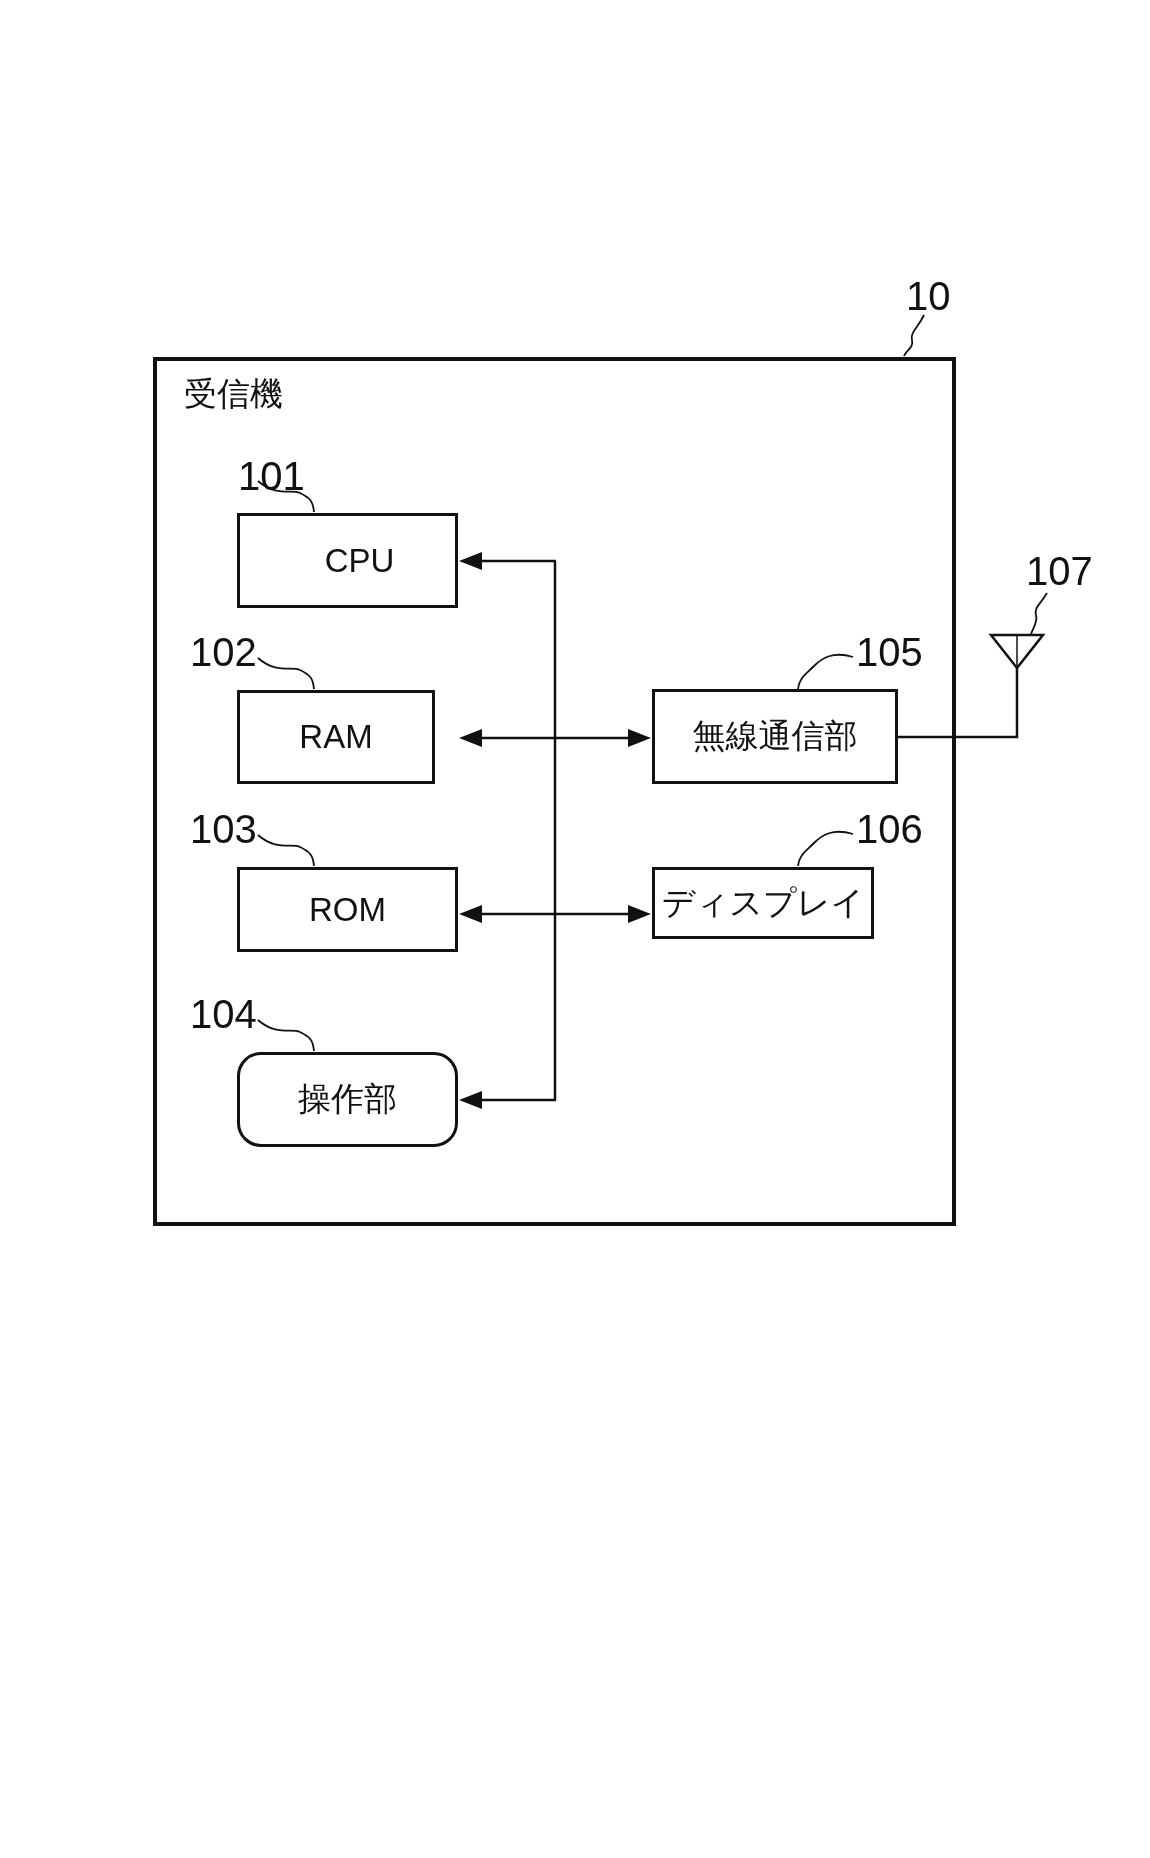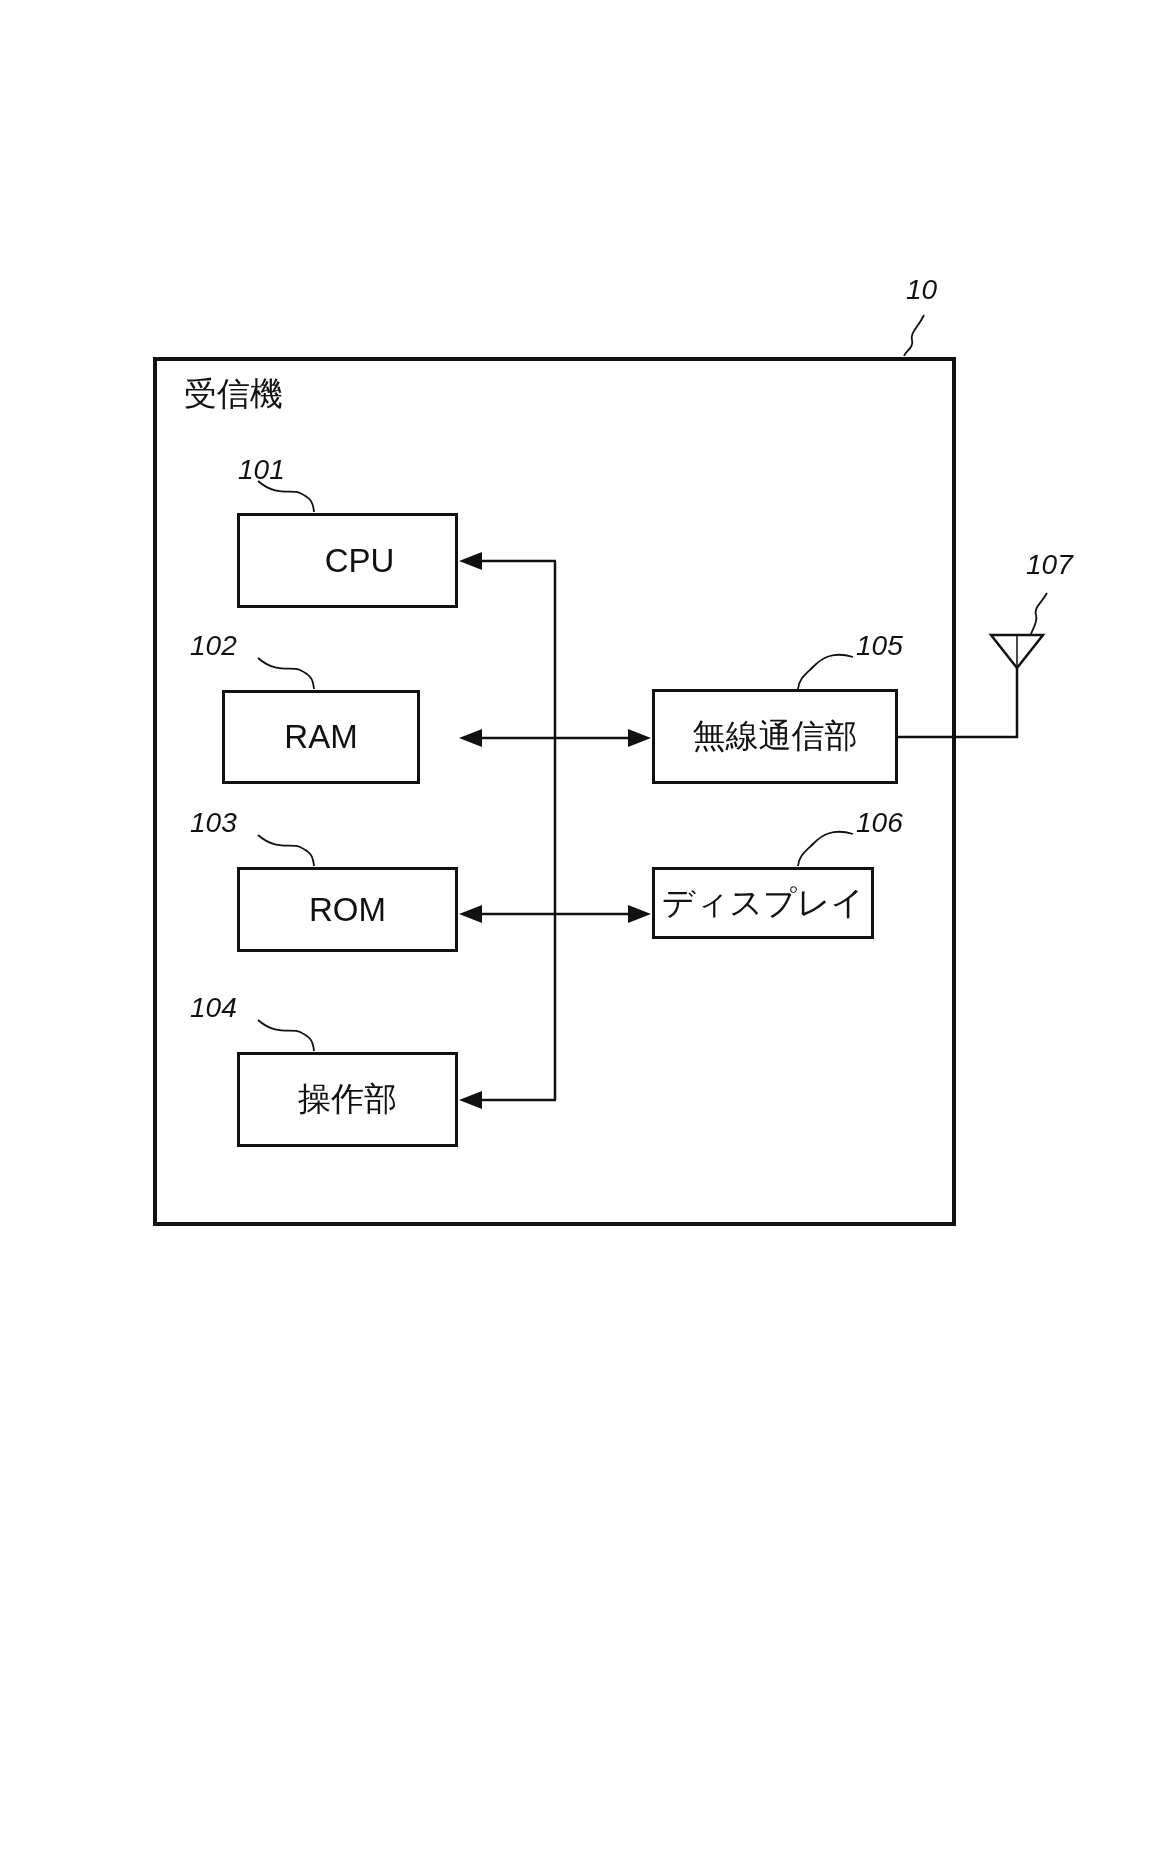--- a/index.html
+++ b/index.html
@@ -46,31 +46,30 @@
     border: 3px solid #111111;
     box-sizing: border-box;
     background: #ffffff;
     display: flex;
     align-items: center;
     justify-content: center;
     font-size: 33px;
     white-space: nowrap;
   }
   .block-cpu      { left: 237px; top: 513px;  width: 221px; height: 95px; padding-left: 24px; }
-  .block-ram      { left: 222px; top: 690px;  width: 198px; height: 94px; }
+  .block-ram      { left: 237px; top: 690px;  width: 198px; height: 94px; }
   .block-rom      { left: 237px; top: 867px;  width: 221px; height: 85px; }
-  .block-control  { left: 237px; top: 1052px; width: 221px; height: 95px; }
+  .block-control  { left: 237px; top: 1052px; width: 221px; height: 95px; border-radius: 24px; }
   .block-wireless { left: 652px; top: 689px;  width: 246px; height: 95px; }
   .block-display  { left: 652px; top: 867px;  width: 222px; height: 72px; }
   .ref {
     position: absolute;
-    font-size: 28px;
+    font-size: 40px;
     line-height: 1;
     white-space: nowrap;
-    font-style: italic;
   }
   .ref-10  { left: 906px;  top: 276px; }
   .ref-101 { left: 190px;  top: 456px; margin-left: 48px; }
   .ref-102 { left: 190px;  top: 632px; }
   .ref-103 { left: 190px;  top: 809px; }
   .ref-104 { left: 190px;  top: 994px; }
   .ref-105 { left: 856px;  top: 632px; }
   .ref-106 { left: 856px;  top: 809px; }
   .ref-107 { left: 1026px; top: 551px; }
 </style>

